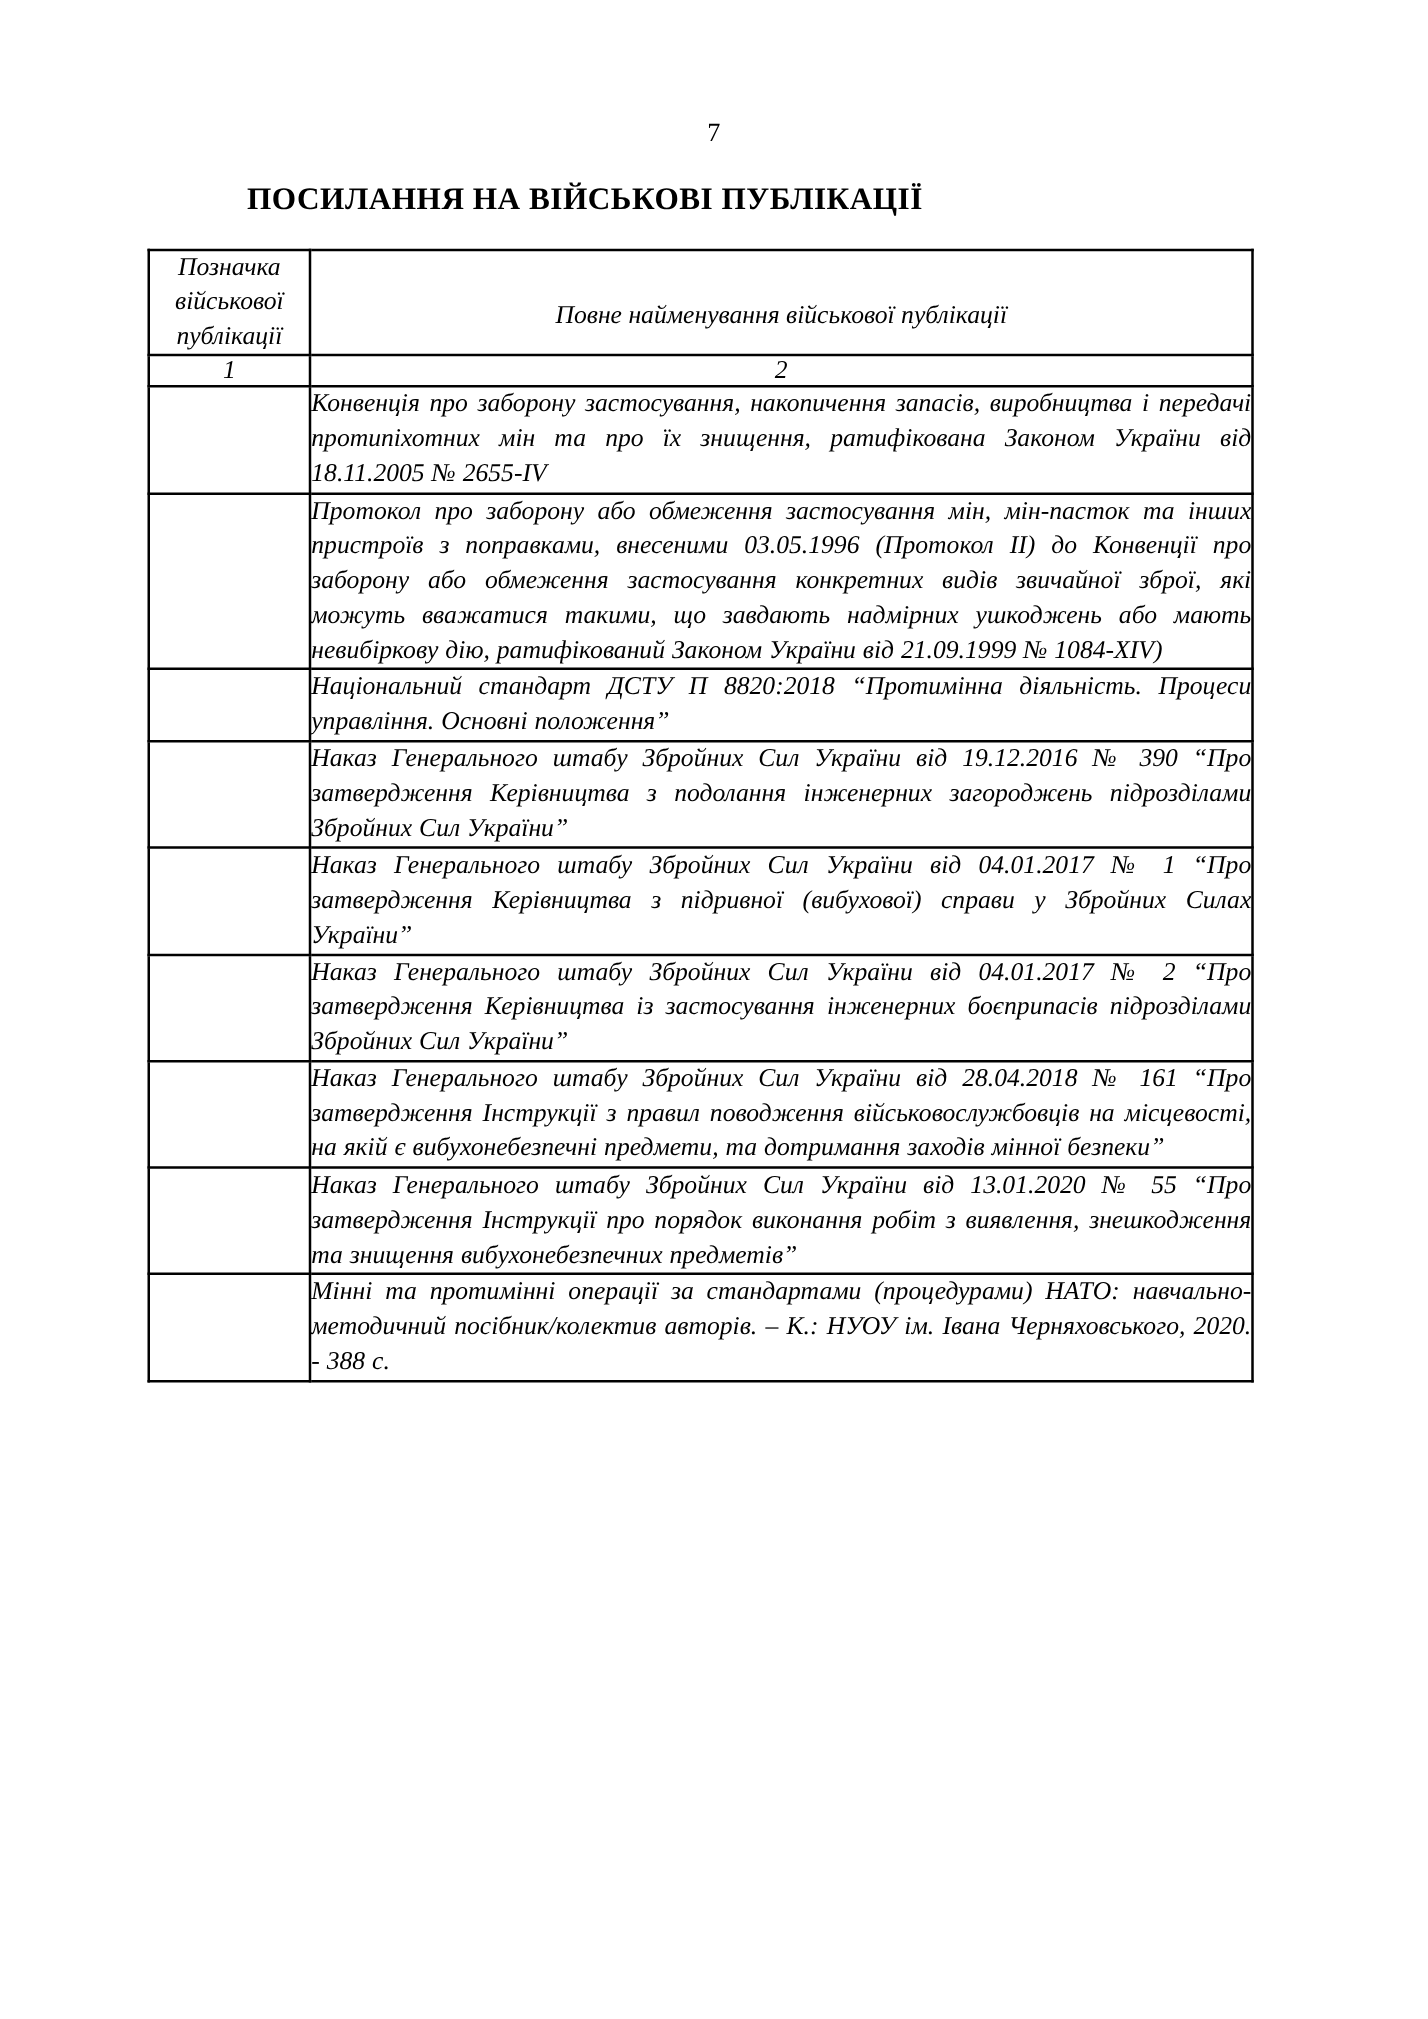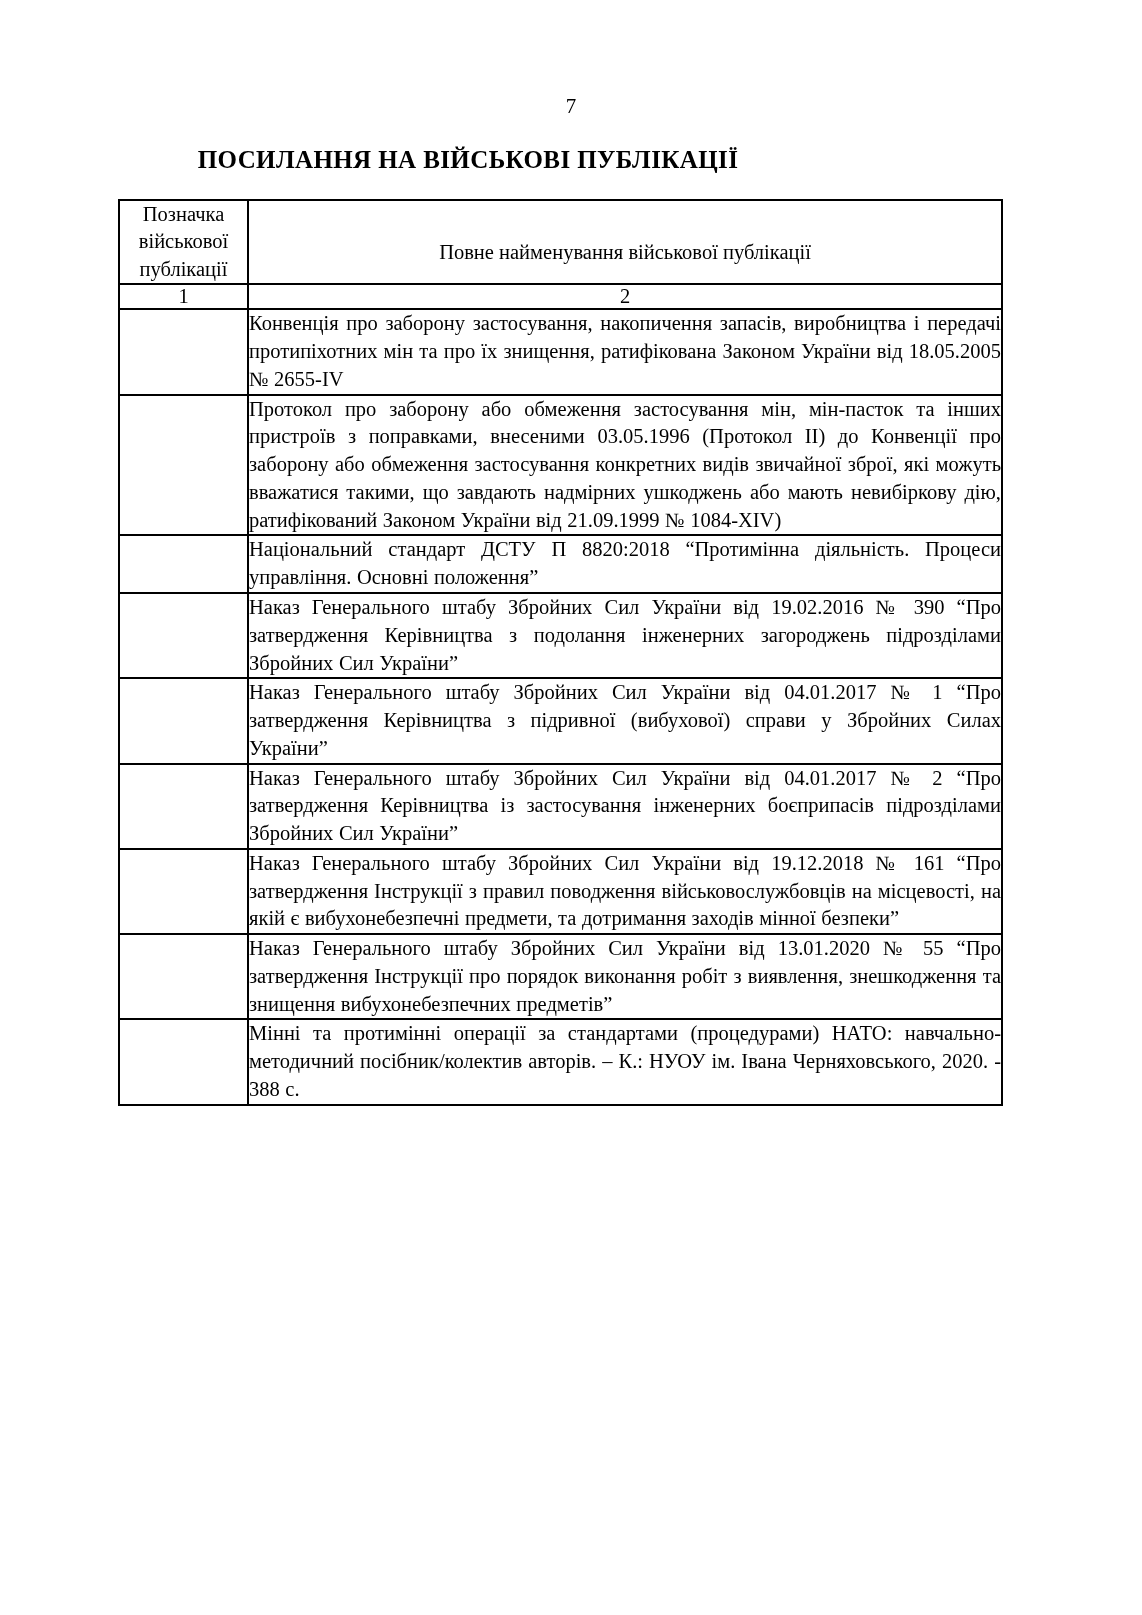--- a/index.html
+++ b/index.html
@@ -43,20 +43,21 @@
     font-weight: bold;
     letter-spacing: 0.4px;
     line-height: 1.1;
   }
 
   .table-wrap {
     position: absolute;
     top: 199px;
     left: 118px;
     width: 883px;
+    font-style: italic;
   }
 
   table.pub-table {
     width: 883px;
     border-collapse: collapse;
     table-layout: fixed;
     font-size: 20.5px;
   }
 
   table.pub-table col.c1 { width: 129px; }
@@ -122,45 +123,45 @@
           <th class="hd-cell wide">Повне найменування військової публікації</th>
         </tr>
         <tr class="numrow">
           <td>1</td>
           <td>2</td>
         </tr>
       </thead>
       <tbody>
         <tr>
           <td class="mark-cell"></td>
-          <td class="body-cell">Конвенція про заборону застосування, накопичення запасів, виробництва і передачі протипіхотних мін та про їх знищення, ратифікована Законом України від 18.05.2005 № 2655-IV</td>
+          <td class="body-cell">Конвенція про заборону застосування, накопичення запасів, виробництва і передачі протипіхотних мін та про їх знищення, ратифікована Законом України від 18.11.2005 № 2655-IV</td>
         </tr>
         <tr>
           <td class="mark-cell"></td>
           <td class="body-cell">Протокол про заборону або обмеження застосування мін, мін-пасток та інших пристроїв з поправками, внесеними 03.05.1996 (Протокол II) до Конвенції про заборону або обмеження застосування конкретних видів звичайної зброї, які можуть вважатися такими, що завдають надмірних ушкоджень або мають невибіркову дію, ратифікований Законом України від 21.09.1999 № 1084-XIV)</td>
         </tr>
         <tr>
           <td class="mark-cell"></td>
           <td class="body-cell">Національний стандарт ДСТУ П 8820:2018 “Протимінна діяльність. Процеси управління. Основні положення”</td>
         </tr>
         <tr>
           <td class="mark-cell"></td>
-          <td class="body-cell">Наказ Генерального штабу Збройних Сил України від 19.02.2016 № 390 “Про затвердження Керівництва з подолання інженерних загороджень підрозділами Збройних Сил України”</td>
+          <td class="body-cell">Наказ Генерального штабу Збройних Сил України від 19.12.2016 № 390 “Про затвердження Керівництва з подолання інженерних загороджень підрозділами Збройних Сил України”</td>
         </tr>
         <tr>
           <td class="mark-cell"></td>
           <td class="body-cell">Наказ Генерального штабу Збройних Сил України від 04.01.2017 № 1 “Про затвердження Керівництва з підривної (вибухової) справи у Збройних Силах України”</td>
         </tr>
         <tr>
           <td class="mark-cell"></td>
           <td class="body-cell">Наказ Генерального штабу Збройних Сил України від 04.01.2017 № 2 “Про затвердження Керівництва із застосування інженерних боєприпасів підрозділами Збройних Сил України”</td>
         </tr>
         <tr>
           <td class="mark-cell"></td>
-          <td class="body-cell">Наказ Генерального штабу Збройних Сил України від 19.12.2018 № 161 “Про затвердження Інструкції з правил поводження військовослужбовців на місцевості, на якій є вибухонебезпечні предмети, та дотримання заходів мінної безпеки”</td>
+          <td class="body-cell">Наказ Генерального штабу Збройних Сил України від 28.04.2018 № 161 “Про затвердження Інструкції з правил поводження військовослужбовців на місцевості, на якій є вибухонебезпечні предмети, та дотримання заходів мінної безпеки”</td>
         </tr>
         <tr>
           <td class="mark-cell"></td>
           <td class="body-cell">Наказ Генерального штабу Збройних Сил України від 13.01.2020 № 55 “Про затвердження Інструкції про порядок виконання робіт з виявлення, знешкодження та знищення вибухонебезпечних предметів”</td>
         </tr>
         <tr>
           <td class="mark-cell"></td>
           <td class="body-cell">Мінні та протимінні операції за стандартами (процедурами) НАТО: навчально-методичний посібник/колектив авторів. – К.: НУОУ ім. Івана Черняховського, 2020. - 388 с.</td>
         </tr>
       </tbody>

